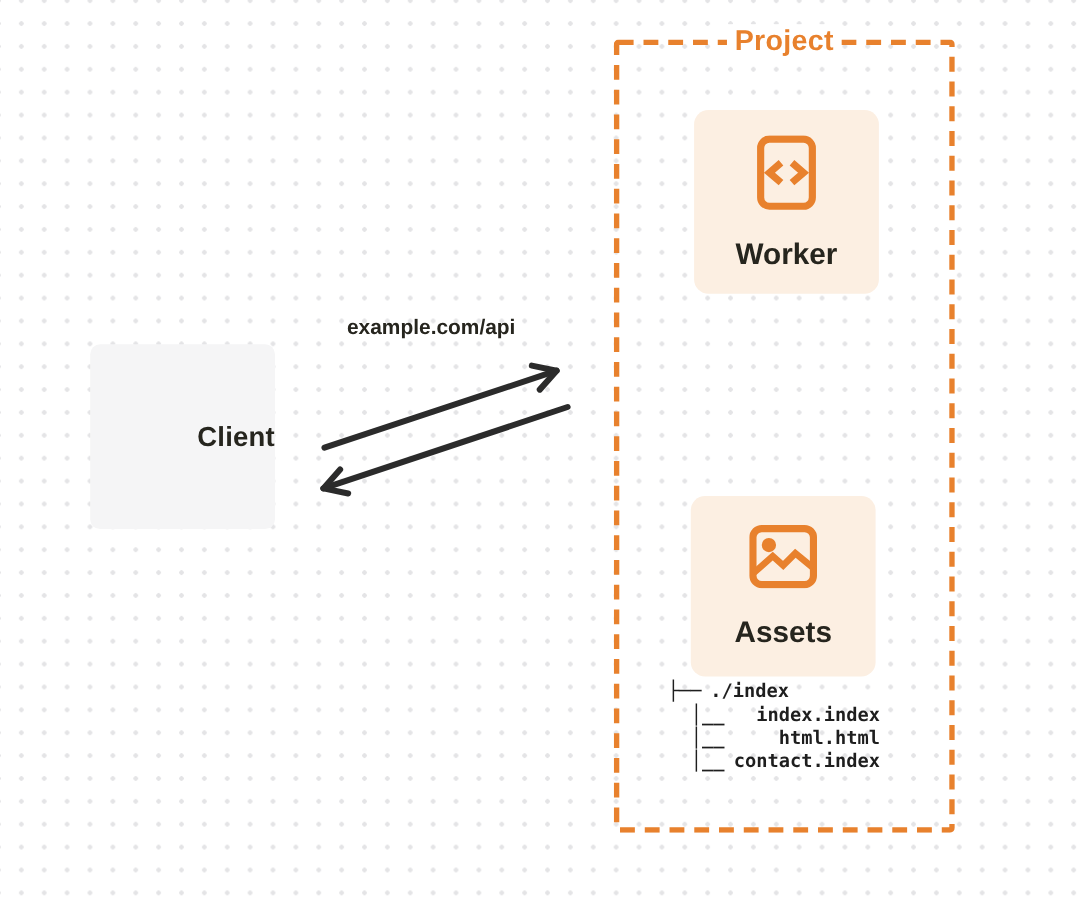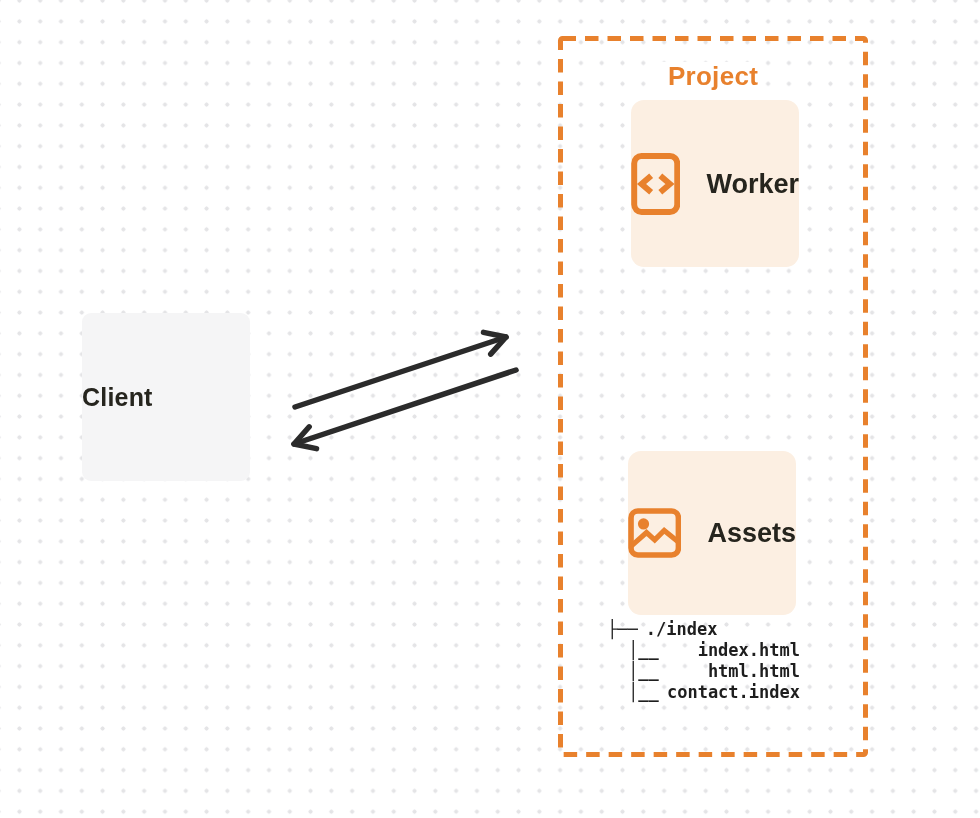--- a/index.html
+++ b/index.html
@@ -24,21 +24,21 @@
     pointer-events: none;
   }
   .client-box {
     position: absolute;
     left: 82px; top: 313px;
     width: 168px; height: 168px;
     background: var(--client-bg, #F5F5F6);
     border-radius: 9px;
     display: flex;
     align-items: center;
-    justify-content: flex-start;
+    justify-content: flex-end;
   }
   .client-box .node-label {
     font-size: 25px;
     font-weight: 700;
     color: var(--ink, #26251E);
     letter-spacing: 0.2px;
   }
   .request-label {
     position: absolute;
     left: 292px; top: 288px;
@@ -58,29 +58,28 @@
     transform: translateX(-50%);
     height: 28px;
     line-height: 28px;
     padding: 0 7px;
     background: var(--bg, #fff);
     color: var(--accent, #E8812D);
     font-size: 26px;
     font-weight: 700;
     letter-spacing: 0.3px;
     white-space: nowrap;
-    margin-top: 40px;
   }
   .card {
     position: absolute;
     width: 168px;
     background: var(--card-bg, #FCEFE2);
     border-radius: 13px;
     display: flex;
-    flex-direction: row;
+    flex-direction: column;
     align-items: center;
     justify-content: center;
     gap: 26px;
   }
   .card.worker { left: 631px; top: 100px; height: 167px; }
   .card.assets { left: 628px; top: 451px; height: 164px; text-align: center; }
   .card .node-label {
     font-size: 27px;
     font-weight: 700;
     color: var(--ink, #26251E);
@@ -120,20 +119,21 @@
         <line x1="516" y1="370" x2="294" y2="444"></line>
         <polyline points="309.2,426.8 294,444 316.5,448.6"></polyline>
       </g>
     </g>
   </svg>
 
   <div class="client-box">
     <span class="node-label">Client</span>
   </div>
 
+  <div class="request-label">example.com/api</div>
 
   <svg class="project-border" width="310" height="721" viewBox="0 0 310 721">
     <rect x="2.5" y="2.5" width="305" height="716" rx="2" fill="none" stroke="var(--accent, #E8812D)" stroke-width="5" stroke-dasharray="13.5 9"></rect>
   </svg>
 
   <div class="project-label">Project</div>
 
   <div class="card worker">
     <svg width="54" height="68" viewBox="0 0 54 68">
       <rect x="3.5" y="3.5" width="47" height="61" rx="8" fill="none" stroke="var(--accent, #E8812D)" stroke-width="6.5"></rect>
@@ -152,21 +152,21 @@
     <span class="node-label">Assets</span>
   </div>
 
   <div class="file-tree">
     <div class="tree-row root">
       <span class="tree-glyph">├──</span>
       <span class="tree-name">./index</span>
     </div>
     <div class="tree-row child">
       <span class="tree-glyph">│__</span>
-      <span class="tree-name">index.html</span>
+      <span class="tree-name">index.index</span>
     </div>
     <div class="tree-row child">
       <span class="tree-glyph">│__</span>
       <span class="tree-name">html.html</span>
     </div>
     <div class="tree-row child">
       <span class="tree-glyph">│__</span>
       <span class="tree-name">contact.index</span>
     </div>
   </div>

